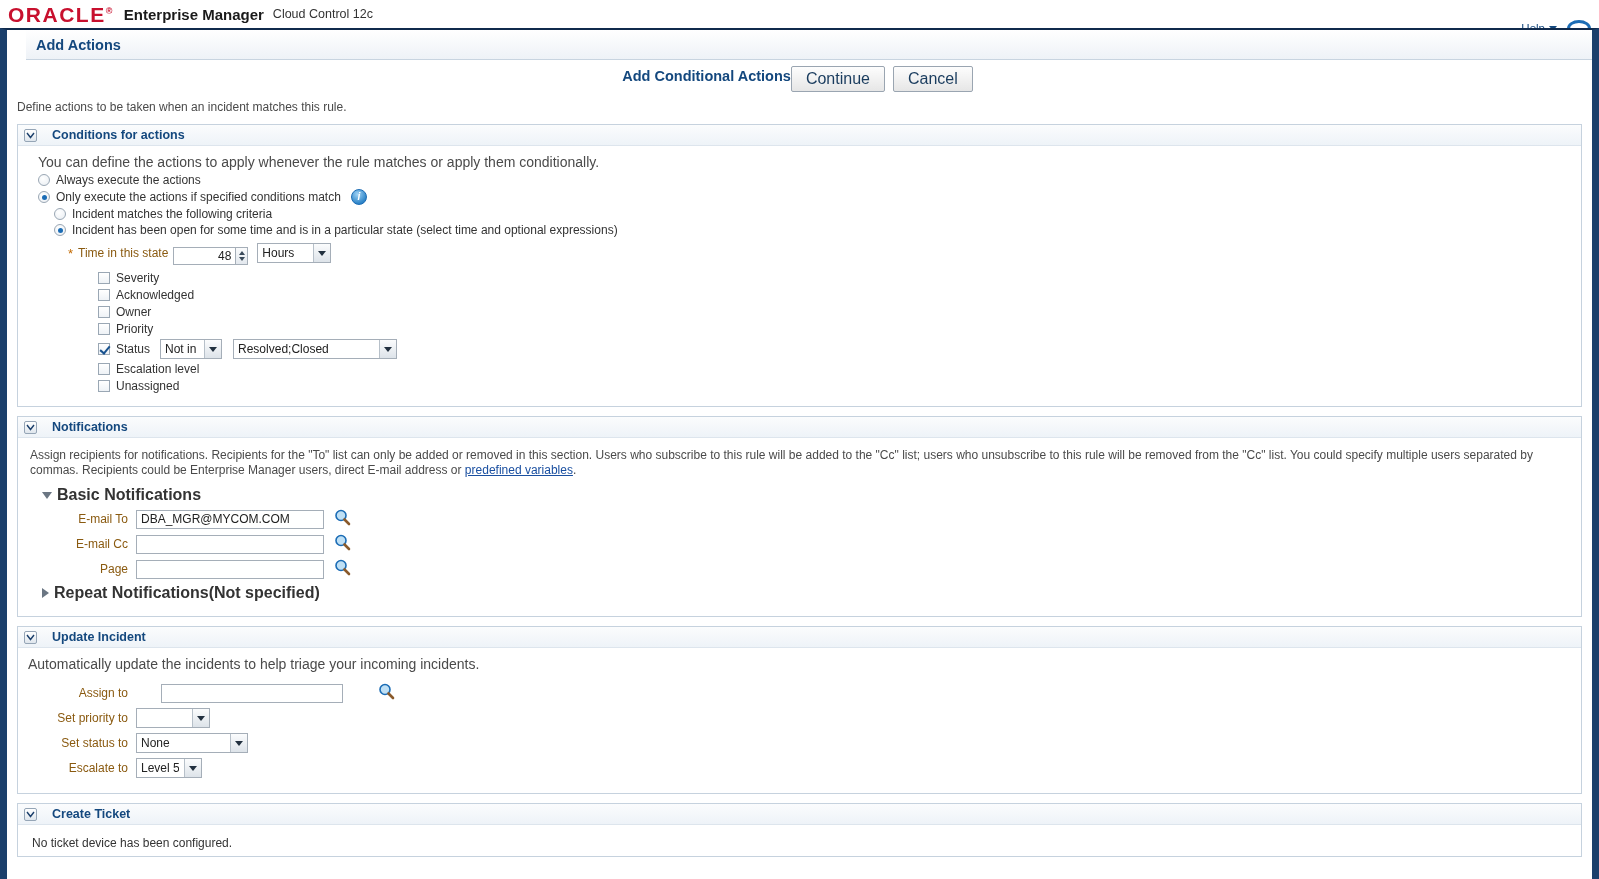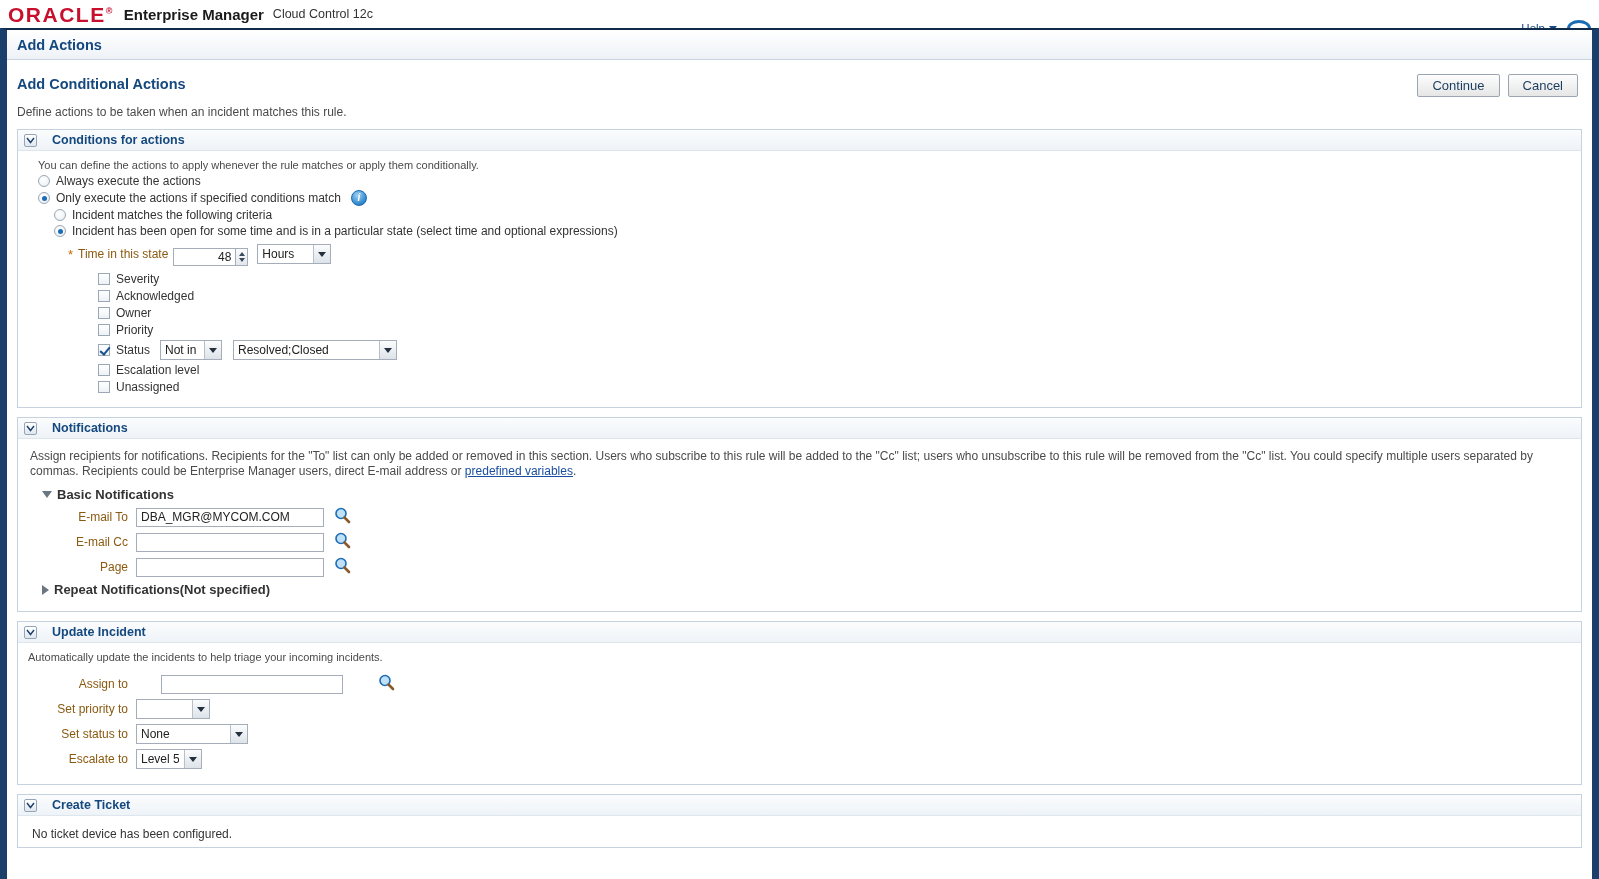--- a/index.html
+++ b/index.html
@@ -88,45 +88,46 @@
     background: #ffffff;
     padding: 0;
     overflow: hidden;
   }
 
   
   .title-band {
     background: linear-gradient(to bottom, #ffffff 0%, #eef2f7 100%);
     padding: 7px 0 6px 10px;
     border-bottom: 1px solid #c8d4e0;
+    margin-left: 19px;
   }
   .title-band h1 {
     margin: 0;
     font-size: 14.5px;
     font-weight: bold;
     color: #14487e;
   }
 
   
   .subhead {
     display: flex;
     align-items: flex-start;
-    justify-content: space-between;
-    padding: 16px 14px 2px 10px;
+    justify-content: center;
+    padding: 8px 14px 2px 10px;
   }
   .subhead h2 {
     margin: 0;
     font-size: 14.5px;
     font-weight: bold;
     color: #14487e;
   }
   .subhead-buttons { display: flex; gap: 8px; margin-top: -2px; }
   .btn {
     font-family: "Liberation Sans", sans-serif;
-    font-size: 13px;
+    font-size: 16px;
     color: #1a3c5e;
     background: linear-gradient(to bottom, #fdfdfd 0%, #e6e6e6 100%);
     border: 1px solid #9aa5b1;
     border-radius: 2px;
     padding: 3px 14px;
     cursor: pointer;
     min-width: 68px;
   }
   .page-desc {
     padding: 6px 0 10px 10px;
@@ -161,21 +162,21 @@
   }
   .disclose svg { display: block; }
   .panel-title {
     font-size: 12.5px;
     font-weight: bold;
     color: #14487e;
   }
   .panel-body { padding: 6px 10px 10px 10px; }
 
   
-  .hint { font-size: 11px; color: #4a4a4a; margin: 2px 0 3px 10px; }
+  .hint { font-size: 14px; color: #4a4a4a; margin: 2px 0 3px 10px; }
   .desc-block { font-size: 12px; color: #4a4a4a; margin: 4px 0 8px 2px; line-height: 15px; }
   .desc-block a { color: #1a4fa0; }
 
   .radio-row {
     display: flex;
     align-items: center;
     gap: 6px;
     margin: 2px 0 2px 10px;
     font-size: 12px;
     color: #333;
@@ -307,21 +308,21 @@
     border-width: 0 2px 2px 0;
     transform: rotate(40deg);
   }
 
   
   .tri-row {
     display: flex; align-items: center; gap: 5px;
     margin: 4px 0 4px 14px;
     cursor: pointer;
   }
-  .tri-row .lbl { font-size: 13px; font-weight: bold; color: #333333; }
+  .tri-row .lbl { font-size: 16px; font-weight: bold; color: #333333; }
   .tri-down { width:0;height:0;border-left:5px solid transparent;border-right:5px solid transparent;border-top:7px solid #6b7683; }
   .tri-right { width:0;height:0;border-top:5px solid transparent;border-bottom:5px solid transparent;border-left:7px solid #6b7683; }
 
   
   .form-row { display: flex; align-items: center; margin: 5px 0; }
   .form-row .lab {
     text-align: right;
     color: #8a5a10;
     font-size: 12px;
     padding-right: 8px;

